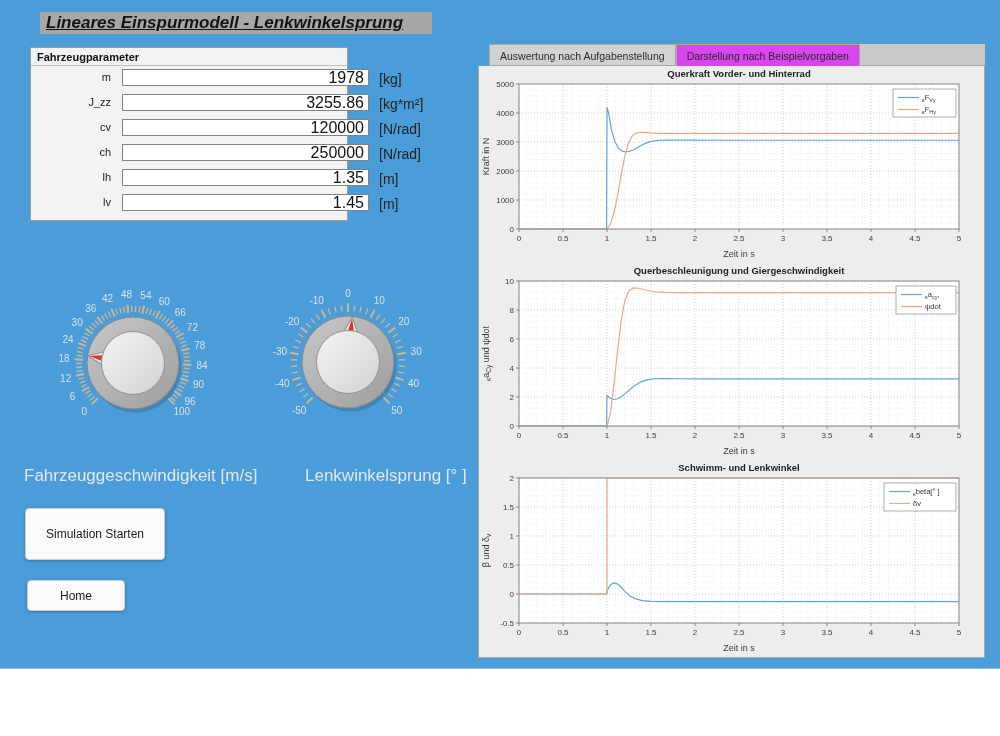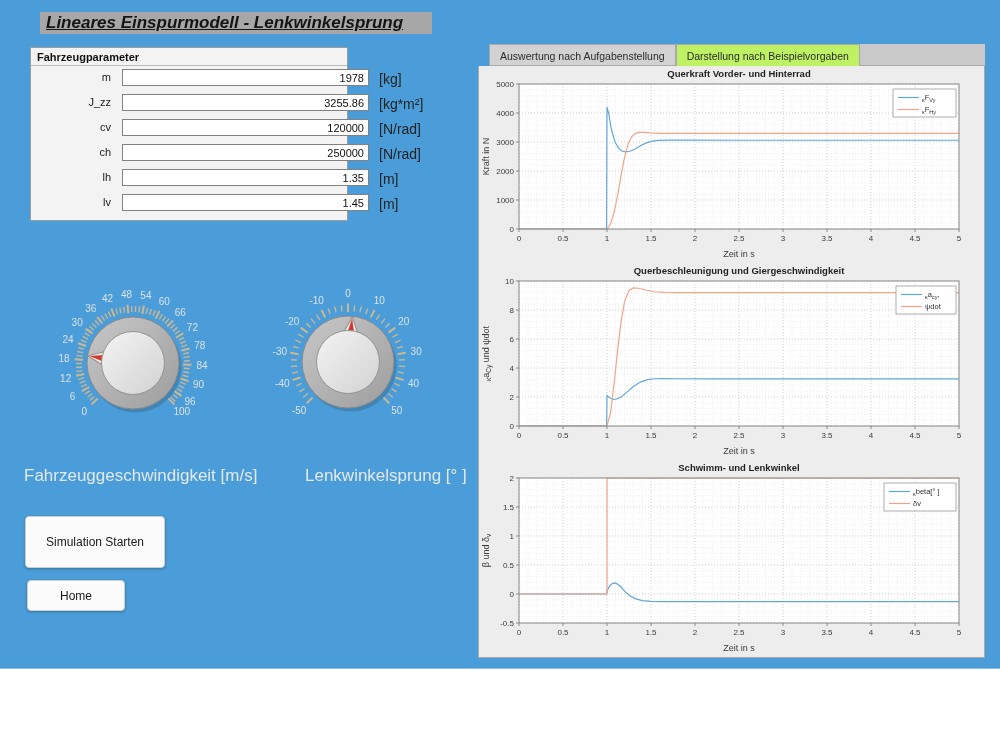--- a/index.html
+++ b/index.html
@@ -7,36 +7,36 @@
   .bg{position:absolute;left:0;top:0;width:1000px;height:668px;background:#4A9DD8;border-bottom:1px solid #8FC0E4;}
   .app-title{position:absolute;left:40px;top:12px;width:392px;height:22px;background:#A7A7A7;
     color:#141414;font-size:17px;font-weight:bold;font-style:italic;line-height:22px;padding-left:6px;box-sizing:border-box;white-space:nowrap;text-decoration:underline;}
   
   .panel{position:absolute;left:30px;top:47px;width:318px;height:174px;background:#F3F3F3;border:1px solid #9C9C9C;box-sizing:border-box;}
   .panel-title{font-size:11px;font-weight:bold;color:#111;padding:3px 0 2px 6px;}
   .panel-sep{height:1px;background:#BDBDBD;margin:0;}
   .prow{position:absolute;height:18px;left:0;width:100%;}
   .plabel{position:absolute;left:0;width:80px;text-align:right;font-size:11px;color:#222;top:2px;}
   .pinput{position:absolute;left:91px;top:0;width:247px;height:17px;box-sizing:border-box;border:1px solid #828282;background:#fff;
-    font-family:"Liberation Sans",sans-serif;font-size:11px;text-align:right;padding:0 4px;color:#111;}
+    font-family:"Liberation Sans",sans-serif;font-size:16px;text-align:right;padding:0 4px;color:#111;}
   .punit{position:absolute;left:348px;top:2px;font-size:14px;color:#222;white-space:nowrap;}
   
   .knob{position:absolute;width:170px;height:170px;}
   .knob-caption{position:absolute;font-size:17px;color:#E3E8EC;white-space:nowrap;}
   
   .btn{position:absolute;background:#FBFBFB;border:1px solid #CFCFCF;border-radius:4px;
     font-family:"Liberation Sans",sans-serif;font-size:12px;color:#1a1a1a;box-shadow:0 1px 3px rgba(0,0,0,0.28);cursor:pointer;}
-  .btn.sim{left:25px;top:508px;width:140px;height:52px;margin-top:8px;}
+  .btn.sim{left:25px;top:508px;width:140px;height:52px;}
   .btn.home{left:27px;top:572px;width:98px;height:31px;margin-top:8px;}
   
   .tabpanel{position:absolute;left:478px;top:44px;width:507px;height:614px;}
   .tabbar{display:flex;height:22px;padding-left:11px;}
   .tab{font-size:10.5px;color:#2b2b2b;line-height:22px;padding:0 10px;background:#D2D2D2;
     border:1px solid #A9A9A9;border-bottom:none;white-space:nowrap;cursor:pointer;box-sizing:border-box;}
-  .tab.active{background:#bef264;}
+  .tab.active{background:#d946ef;}
   .tab.inactive{border-bottom:1px solid #A9A9A9;}
   .tabfill{flex:1;background:#C9C9C9;border-bottom:1px solid #A9A9A9;}
   .tabcontent{width:507px;height:592px;background:#EDEDED;border:1px solid #A9A9A9;border-top:none;box-sizing:border-box;}
   .chart{width:505px;height:197px;}
   svg text{font-family:"Liberation Sans",sans-serif;}
 </style>
 </head>
 <body>
 
 <div class="app">

